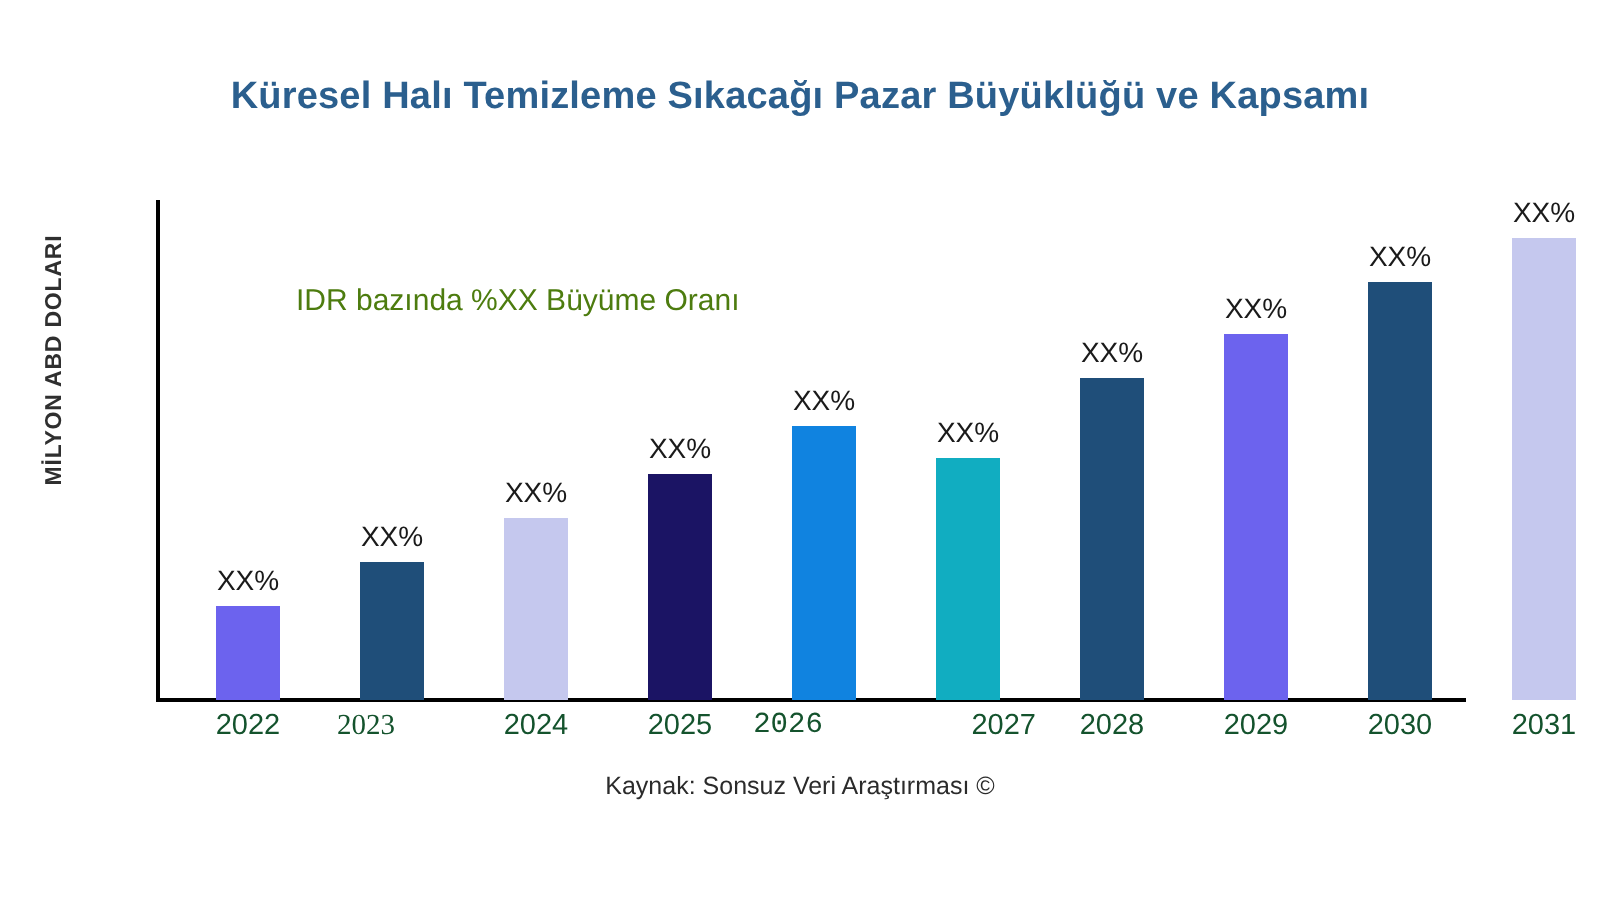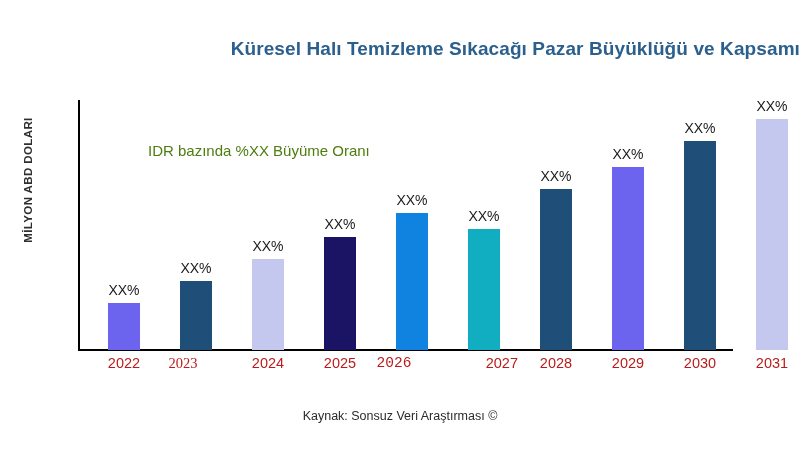--- a/index.html
+++ b/index.html
@@ -17,21 +17,21 @@
     background: #ffffff;
     overflow: hidden;
   }
 
   
   .chart-title {
     position: absolute;
     left: 0;
     top: 38px;
     width: 800px;
-    text-align: right;
+    text-align: center;
     font-size: 19px;
     font-weight: bold;
     color: #2b5f8e;
     letter-spacing: 0.1px;
     white-space: nowrap;
   }
 
   
   .ylabel-wrap {
     position: absolute;
@@ -125,34 +125,33 @@
     width: 722px;
     height: 24px;
   }
   .xtick {
     position: absolute;
     top: 0;
     width: 68px;
     margin-left: -18px;
     text-align: center;
     font-size: 14.5px;
-    color: #b91c1c;
+    color: #14532d;
   }
 
   
   .footer-src {
     position: absolute;
     left: 0;
     top: 386px;
     width: 800px;
     text-align: center;
     font-size: 12.5px;
     color: #2b2b2b;
     white-space: nowrap;
-    margin-top: 23px;
   }
 </style>
 </head>
 <body>
 
 <div id="chart-root">
 
   <div class="chart-title">Küresel Halı Temizleme Sıkacağı Pazar Büyüklüğü ve Kapsamı</div>
 
   <div class="ylabel-wrap">

